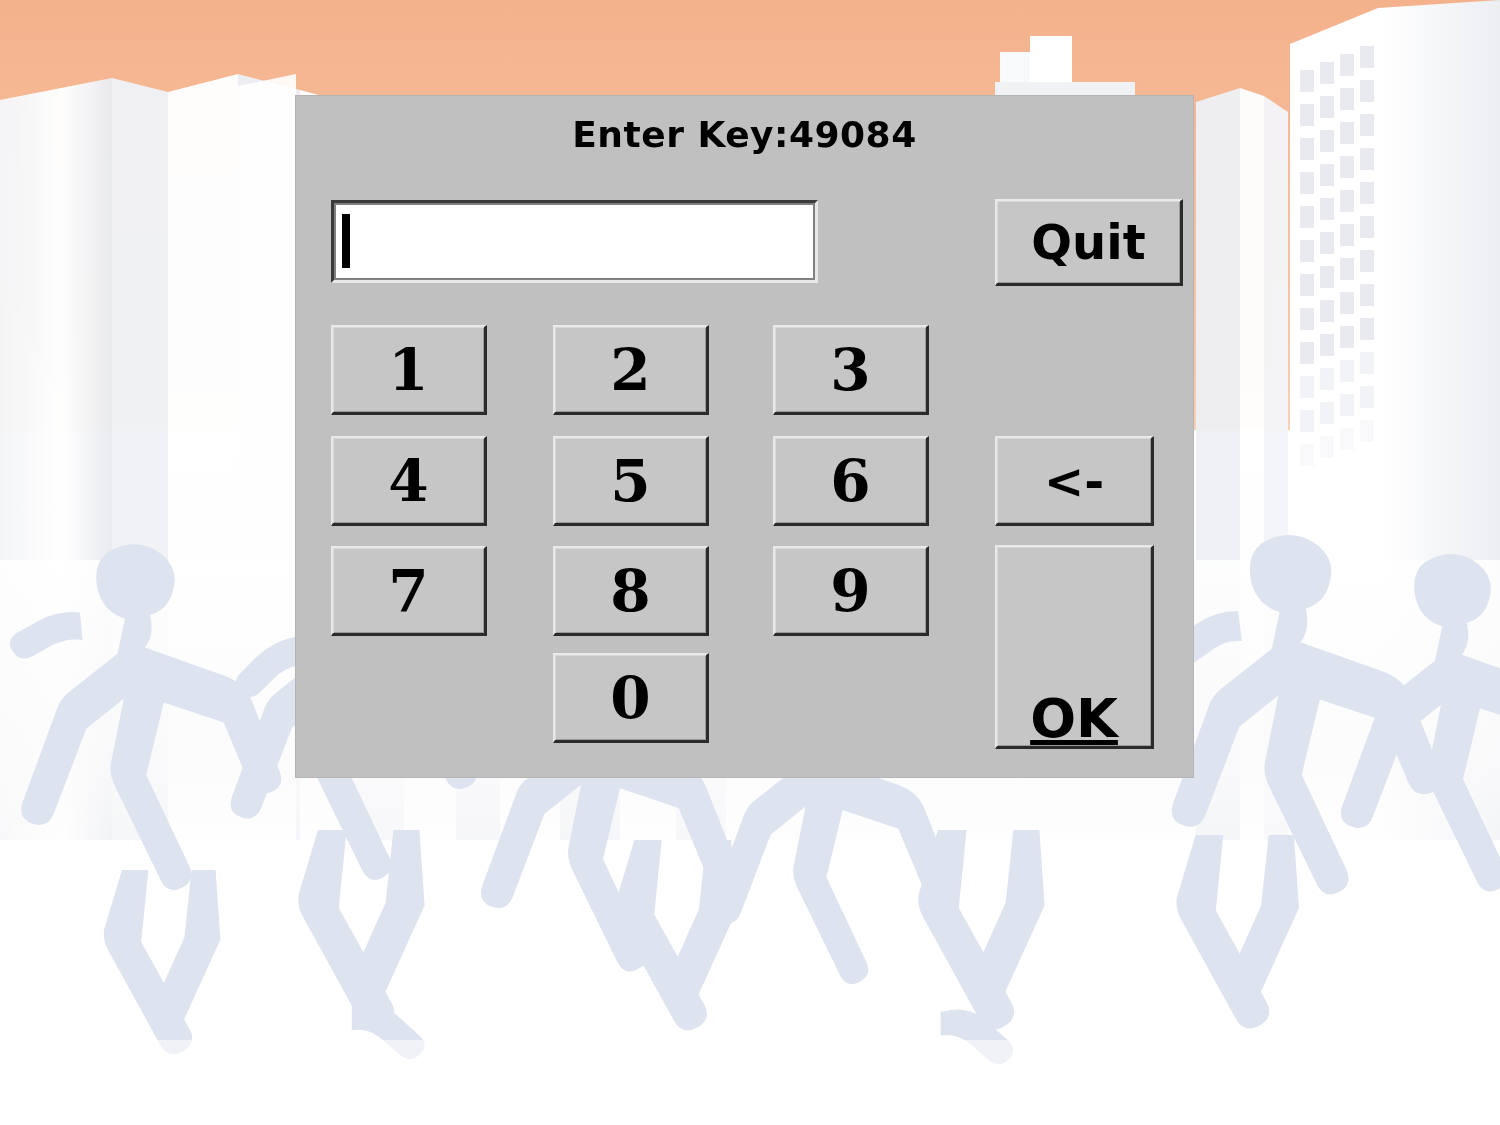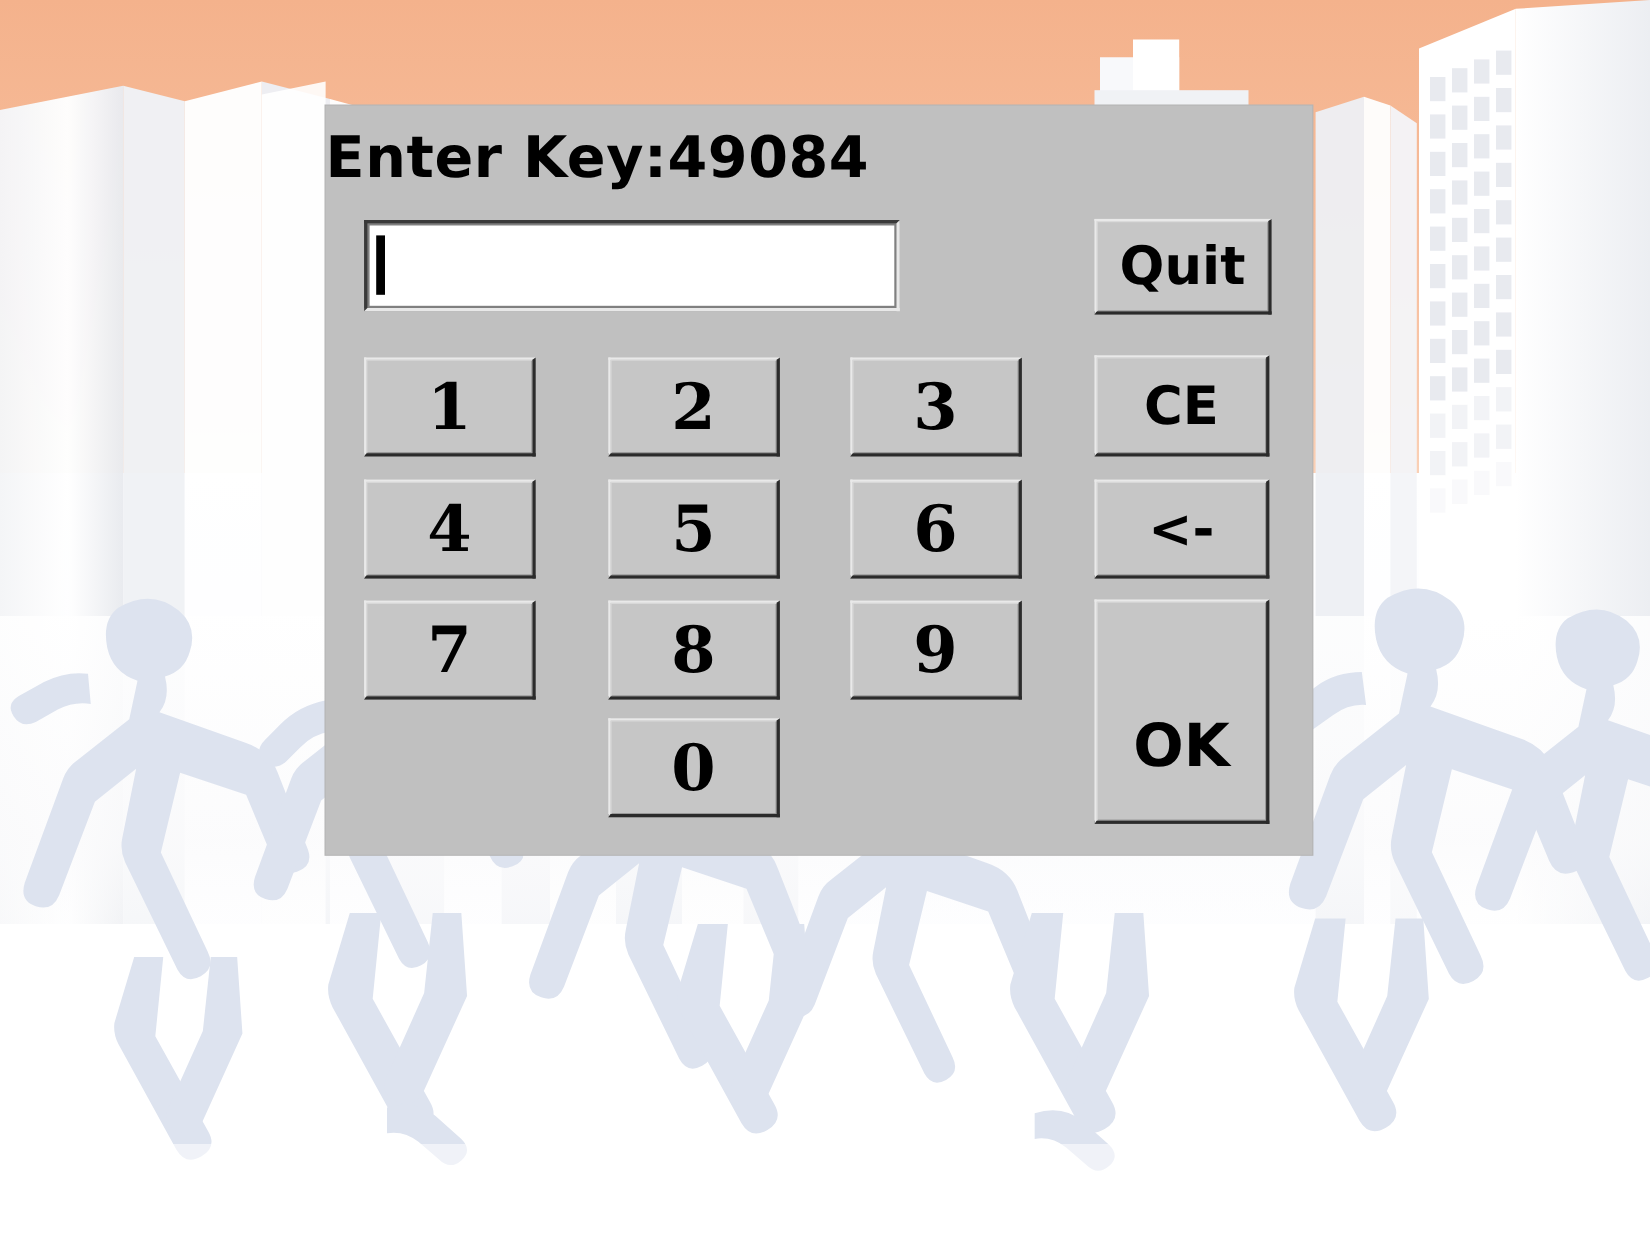--- a/index.html
+++ b/index.html
@@ -51,24 +51,24 @@
     height: 681px;
     background: #c0c0c0;
     box-shadow: 0 0 0 1px #b4b4b4;
   }
 
   .dialog-title {
     position: absolute;
     left: 0;
     top: 18px;
     width: 100%;
-    text-align: left;
-    font-family: "DejaVu Sans", "Liberation Sans", sans-serif;
-    font-weight: bold;
-    font-size: 52px;
+    text-align: center;
+    font-family: "DejaVu Sans", "Liberation Sans", sans-serif;
+    font-weight: bold;
+    font-size: 36px;
     letter-spacing: 0.5px;
     color: #000000;
     white-space: nowrap;
   }
 
   
   .entry-wrap {
     position: absolute;
     left: 35px;
     top: 104px;
@@ -124,22 +124,23 @@
     font-size: 58px;
     line-height: 1;
   }
   .btn-cmd {
     font-family: "DejaVu Sans", "Liberation Sans", sans-serif;
     font-weight: bold;
     font-size: 48px;
     line-height: 1;
   }
   .btn-ok {
-    align-items: center;
+    align-items: flex-end;
     padding-top: 62px;
+    text-decoration: underline;
   }
   .btn-ok .lbl {
     font-family: "DejaVu Sans", "Liberation Sans", sans-serif;
     font-weight: bold;
     font-size: 54px;
     line-height: 1;
   }
 
   
   .caption {
@@ -358,22 +359,21 @@
 
     <div class="btn btn-digit" style="left:257px; top:229px; width:156px; height:90px;">2</div>
     <div class="btn btn-digit" style="left:257px; top:340px; width:156px; height:90px;">5</div>
     <div class="btn btn-digit" style="left:257px; top:450px; width:156px; height:90px;">8</div>
     <div class="btn btn-digit" style="left:257px; top:557px; width:156px; height:90px;">0</div>
 
     <div class="btn btn-digit" style="left:477px; top:229px; width:156px; height:90px;">3</div>
     <div class="btn btn-digit" style="left:477px; top:340px; width:156px; height:90px;">6</div>
     <div class="btn btn-digit" style="left:477px; top:450px; width:156px; height:90px;">9</div>
 
-    <div class="btn btn-cmd" style="left:699px; top:103px; width:161px; height:87px;">Quit</div>
-    <div class="btn btn-cmd" style="left:699px; top:227px; width:159px; height:92px;">CE</div>
+    <div class="btn btn-cmd" style="left:699px; top:103px; width:188px; height:87px;">Quit</div>
     <div class="btn btn-cmd" style="left:699px; top:340px; width:159px; height:90px;">&lt;-</div>
     <div class="btn btn-ok" style="left:699px; top:449px; width:159px; height:204px;">
       <span class="lbl">OK</span>
     </div>
   </div>
 
 
 </div>
 
 </body></html>

